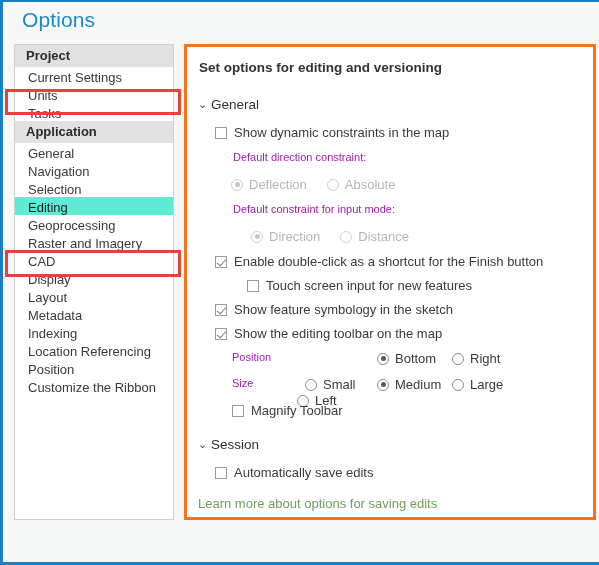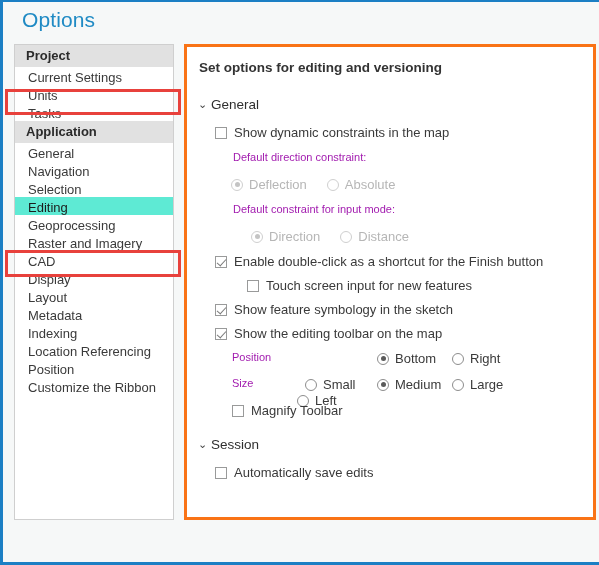--- a/index.html
+++ b/index.html
@@ -301,18 +301,19 @@
 
     <div class="section" style="top:390px;">
       <span class="chev">⌄</span><span class="sect-label">Session</span>
     </div>
 
     <div class="row" style="left:28px; top:418px;">
       <span class="cb"></span>
       <span>Automatically save edits</span>
     </div>
 
+    <a class="link" style="left:11px; top:449px;">Learn more about options for saving edits</a>
   </div>
 
   <div class="hl" id="hl-units"></div>
   <div class="hl" id="hl-editing"></div>
 
 </div>
 
 </body></html>

